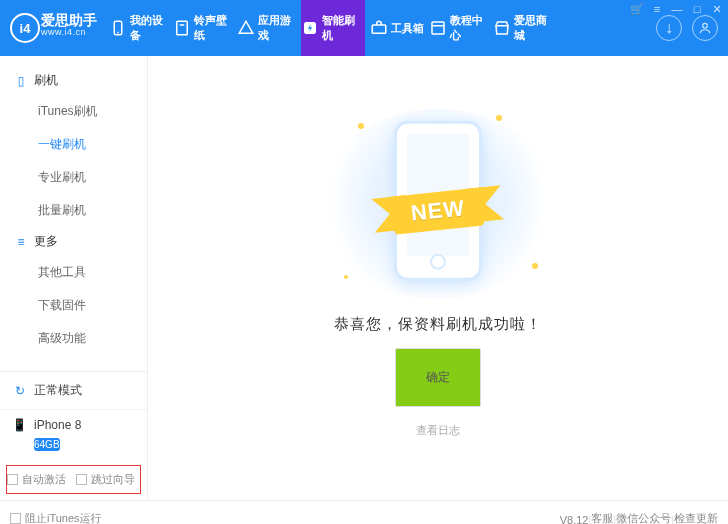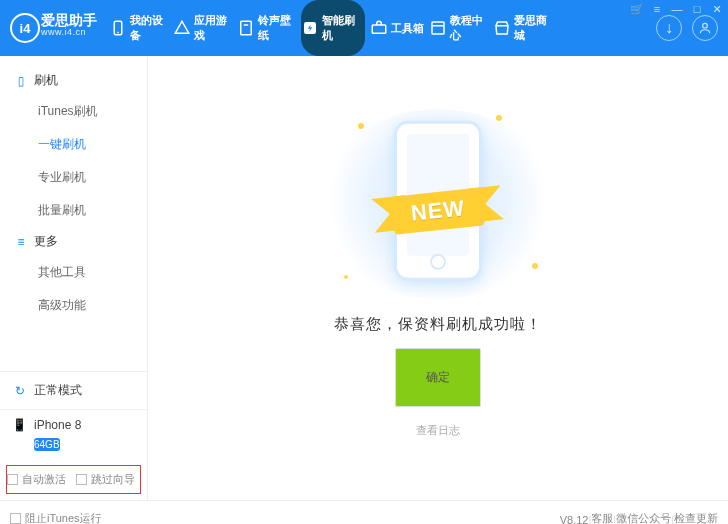--- a/index.html
+++ b/index.html
@@ -7,21 +7,21 @@
 
 .header { height: 56px; background: #1e88f5; display: flex; align-items: center; color: #fff; position: relative; }
 .logo { display: flex; align-items: flex-start; padding: 0 12px 0 10px; }
 .logo-badge { width: 30px; height: 30px; border: 2px solid #fff; border-radius: 50%; display: flex; align-items: center; justify-content: center; font-size: 13px; font-weight: bold; }
 .logo-text { margin-left: 1px; line-height: 1.1; }
 .logo-text .cn { font-size: 14px; font-weight: 600; }
 .logo-text .en { font-size: 9px; opacity: .9; letter-spacing: .5px; }
 
 .tabs { display: flex; height: 100%; }
 .tab { width: 64px; display: flex; flex-direction: row; align-items: center; justify-content: center; font-size: 11px; cursor: pointer; gap: 3px; font-weight: bold; }
-.tab.active { background: #0c4a6e; border-radius: 18px; }
+.tab.active { background: #6d28d9; }
 .tab .ticon { width: 18px; height: 18px; display: flex; align-items: center; justify-content: center; }
 
 .winctrl { position: absolute; top: 2px; right: 4px; display: flex; gap: 6px; font-size: 11px; }
 .winbtn { width: 14px; height: 14px; display: flex; align-items: center; justify-content: center; cursor: pointer; color: #cde5ff; }
 .headright { margin-left: auto; display: flex; align-items: center; padding-right: 10px; gap: 10px; }
 .circlebtn { width: 26px; height: 26px; border: 1.5px solid #a3d1ff; border-radius: 50%; display: flex; align-items: center; justify-content: center; cursor: pointer; color: #cde5ff; }
 
 .body { display: flex; height: calc(100% - 56px - 24px); }
 .sidebar { width: 148px; border-right: 1px solid #eee; display: flex; flex-direction: column; font-size: 12px; color: #555; }
 .side-scroll { flex: 1; overflow: hidden; padding-top: 10px; }
@@ -82,33 +82,33 @@
           <svg width="18" height="18" viewBox="0 0 24 24" fill="none" stroke="#fff" stroke-width="2">
             <rect x="7" y="3" width="10" height="18" rx="2"></rect>
             <line x1="11" y1="18" x2="13" y2="18"></line>
           </svg>
         </span>
         <span>我的设备</span>
       </div>
       <div class="tab">
         <span class="ticon">
           <svg width="18" height="18" viewBox="0 0 24 24" fill="none" stroke="#fff" stroke-width="2">
-            <path d="M12 3l9 16H3z"></path>
-          </svg>
-        </span>
-        <span>应用游戏</span>
-      </div>
-      <div class="tab">
-        <span class="ticon">
-          <svg width="18" height="18" viewBox="0 0 24 24" fill="none" stroke="#fff" stroke-width="2">
             <rect x="5" y="3" width="14" height="18" rx="1"></rect>
             <line x1="9" y1="8" x2="15" y2="8"></line>
           </svg>
         </span>
         <span>铃声壁纸</span>
+      </div>
+      <div class="tab">
+        <span class="ticon">
+          <svg width="18" height="18" viewBox="0 0 24 24" fill="none" stroke="#fff" stroke-width="2">
+            <path d="M12 3l9 16H3z"></path>
+          </svg>
+        </span>
+        <span>应用游戏</span>
       </div>
       <div class="tab active">
         <span class="ticon">
           <svg width="18" height="18" viewBox="0 0 24 24" fill="#fff">
             <rect x="4" y="4" width="16" height="16" rx="3"></rect>
             <path d="M13 7l-4 6h3l-1 4 4-6h-3z" fill="#1e88f5"></path>
           </svg>
         </span>
         <span>智能刷机</span>
       </div>
@@ -170,20 +170,21 @@
           <div class="sub active">一键刷机</div>
           <div class="sub">专业刷机</div>
           <div class="sub">批量刷机</div>
         </div>
       <div class="group-header">
         <span class="gicon">≡</span>
         <span>更多</span>
       </div>
       <div id="g2items">
           <div class="sub">其他工具</div>
+          <div class="sub">下载固件</div>
           <div class="sub">高级功能</div>
         </div>
     </div>
     <div class="side-bottom">
       <div class="mode-row">
         <span class="micon">↻</span>
         <span>正常模式</span>
       </div>
       <div class="device-row">
         <div class="dname">

